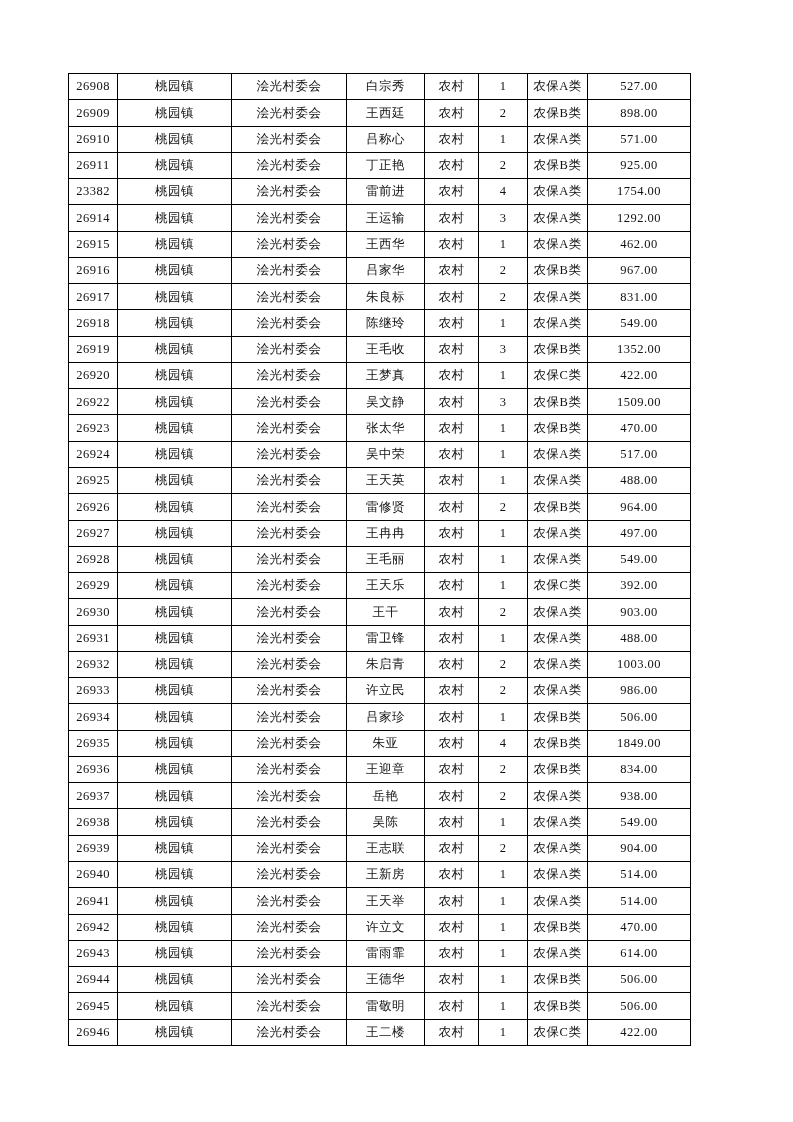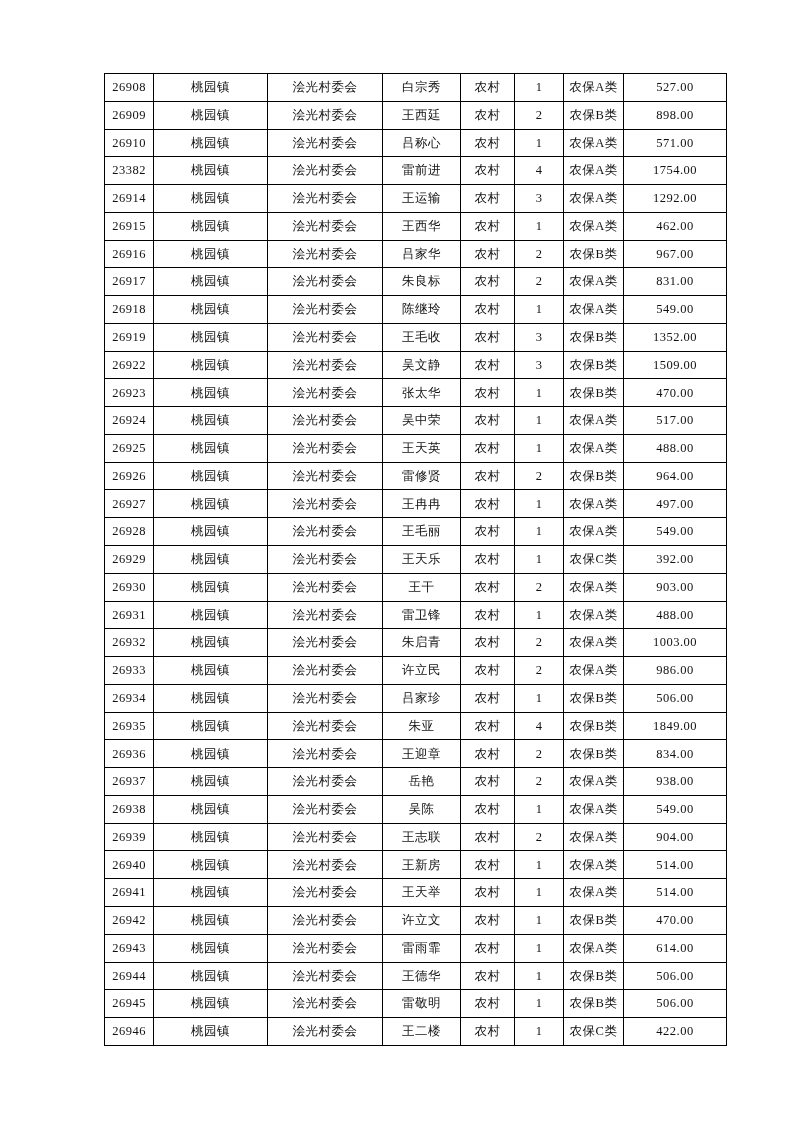--- a/index.html
+++ b/index.html
@@ -19,21 +19,20 @@
     left: 68px;
     top: 73px;
     width: 622px;
     height: 973px;
   }
   table.roster {
     border-collapse: collapse;
     table-layout: fixed;
     width: 622px;
     height: 973px;
-    margin-left: 36px;
   }
   table.roster td {
     border: 1px solid #000000;
     padding: 0;
     text-align: center;
     vertical-align: middle;
     font-size: 12.5px;
     line-height: 1;
     white-space: nowrap;
     overflow: hidden;
@@ -83,20 +82,30 @@
           <td>26910</td>
           <td>桃园镇</td>
           <td>浍光村委会</td>
           <td>吕称心</td>
           <td>农村</td>
           <td>1</td>
           <td>农保A类</td>
           <td>571.00</td>
         </tr>
         <tr>
+          <td>26911</td>
+          <td>桃园镇</td>
+          <td>浍光村委会</td>
+          <td>丁正艳</td>
+          <td>农村</td>
+          <td>2</td>
+          <td>农保B类</td>
+          <td>925.00</td>
+        </tr>
+        <tr>
           <td>23382</td>
           <td>桃园镇</td>
           <td>浍光村委会</td>
           <td>雷前进</td>
           <td>农村</td>
           <td>4</td>
           <td>农保A类</td>
           <td>1754.00</td>
         </tr>
         <tr>
@@ -151,20 +160,30 @@
         </tr>
         <tr>
           <td>26919</td>
           <td>桃园镇</td>
           <td>浍光村委会</td>
           <td>王毛收</td>
           <td>农村</td>
           <td>3</td>
           <td>农保B类</td>
           <td>1352.00</td>
+        </tr>
+        <tr>
+          <td>26920</td>
+          <td>桃园镇</td>
+          <td>浍光村委会</td>
+          <td>王梦真</td>
+          <td>农村</td>
+          <td>1</td>
+          <td>农保C类</td>
+          <td>422.00</td>
         </tr>
         <tr>
           <td>26922</td>
           <td>桃园镇</td>
           <td>浍光村委会</td>
           <td>吴文静</td>
           <td>农村</td>
           <td>3</td>
           <td>农保B类</td>
           <td>1509.00</td>

